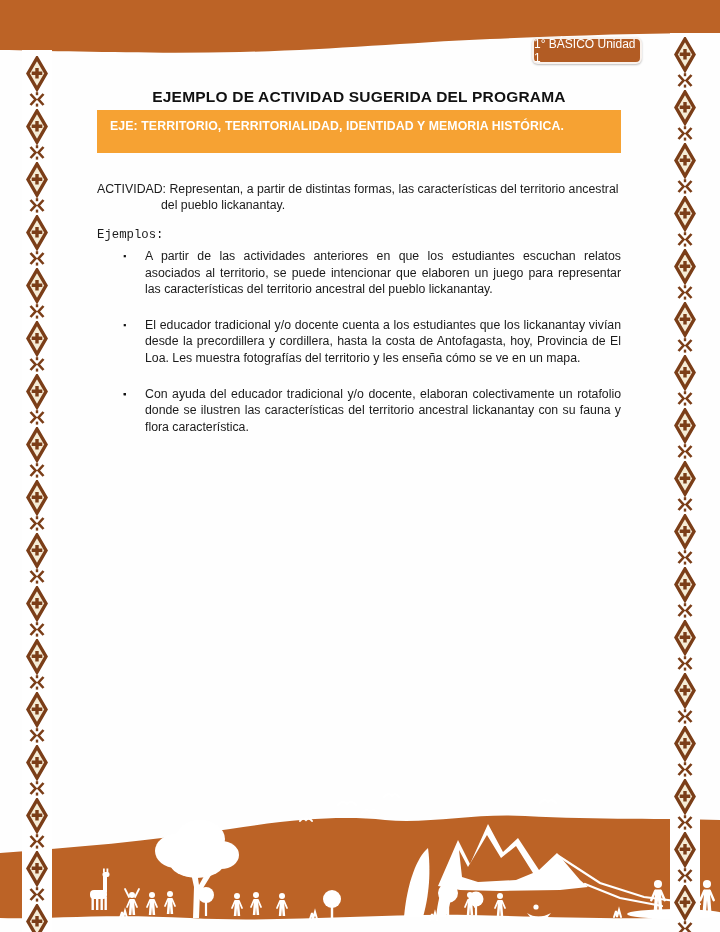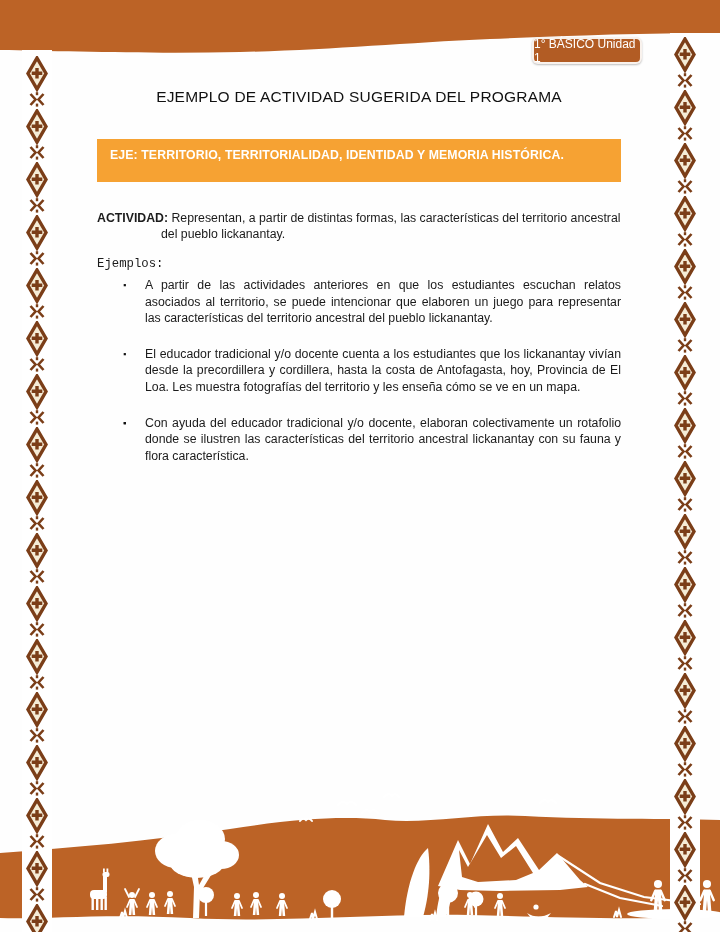--- a/index.html
+++ b/index.html
@@ -23,32 +23,32 @@
   .border{
     position:absolute;top:0;bottom:0;width:30px;background:#fff;z-index:5;
     display:flex;flex-direction:column;align-items:center;overflow:hidden;
   }
   .border.left{left:22px;top:50px;padding-top:6px;}
   .border.right{left:670px;top:33px;padding-top:4px;}
   .m-unit{flex:0 0 53px;}
   
   .main{position:absolute;left:97px;top:0;width:524px;z-index:3;}
   h1.title{
-    margin:88px 0 0;font-size:15.5px;font-weight:normal;text-align:center;
+    margin:88px 0 0;font-size:15.5px;font-weight:bold;text-align:center;
     letter-spacing:.2px;color:#111;
   }
   .eje-banner{
-    margin-top:33px;height:43px;background:var(--eje_banner);box-sizing:border-box;
+    margin-top:4px;height:43px;background:var(--eje_banner);box-sizing:border-box;
     padding:9px 13px 4px;color:#fff;font-size:12.3px;font-weight:bold;letter-spacing:.1px;
   }
   .activity{
     margin:28px 0 0;font-size:12.3px;line-height:16px;
     padding-left:64px;text-indent:-64px;
   }
-  .activity b{font-weight:bold;}
+  .activity b{font-weight:normal;}
   .activity-text{white-space:pre-line;}
   .examples-label{margin:15px 0 0;font-size:12.3px;font-family:Liberation Mono, monospace;}
   ul.examples{margin:6px 0 0;padding:0;list-style:none;}
   ul.examples li{
     position:relative;padding-left:48px;margin-bottom:19px;
     font-size:12.3px;line-height:16.6px;text-align:justify;
   }
   ul.examples li .bullet{
     position:absolute;left:26px;top:2px;font-size:9px;line-height:12px;color:#111;
   }

